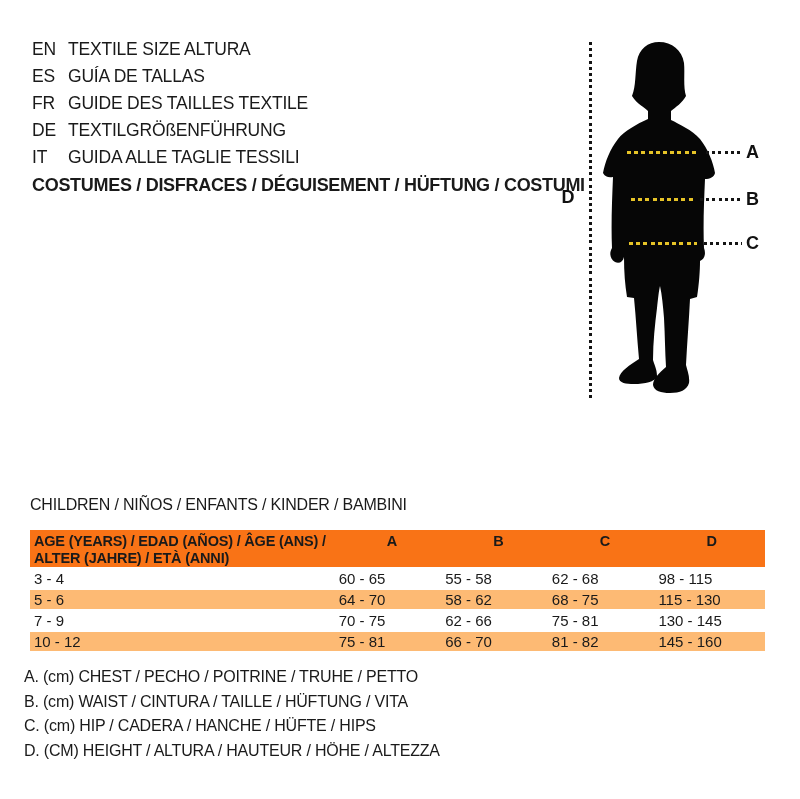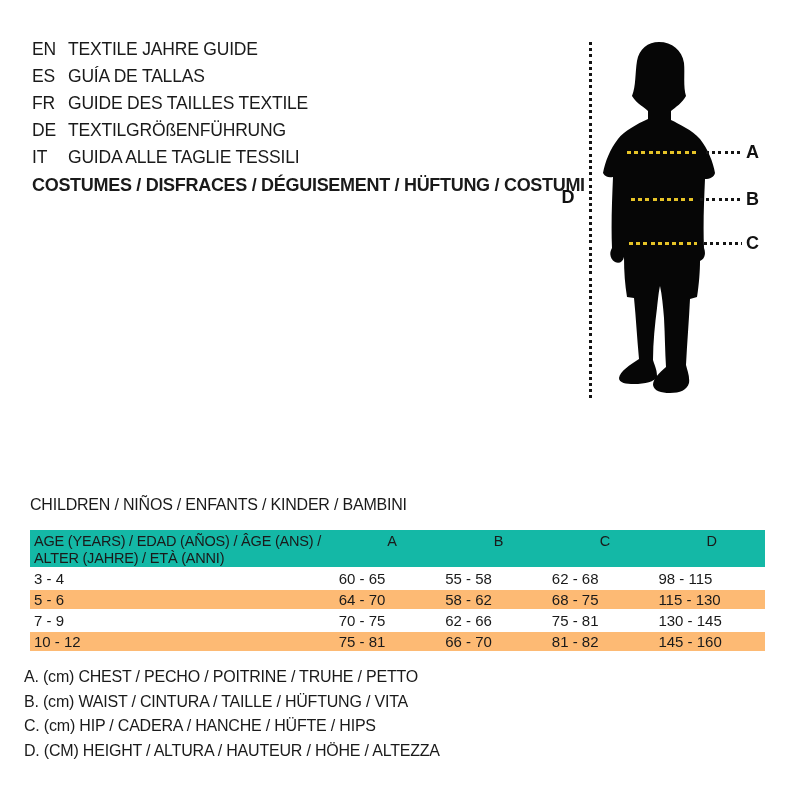--- a/index.html
+++ b/index.html
@@ -69,22 +69,22 @@
     position: absolute; left: 30px; top: 496px;
     font-size: 16px; font-weight: 500; letter-spacing: -0.2px;
   }
   table.size-table {
     position: absolute; left: 30px; top: 530px;
     width: 735px;
     border-collapse: collapse;
     table-layout: fixed;
   }
   .size-table th {
-    background: #14b8a6;
-    font-weight: normal;
+    background: #f97316;
+    font-weight: bold;
     font-size: 14.5px;
     vertical-align: top;
     padding-top: 3px;
     height: 37px;
     line-height: 17px;
   }
   .size-table th.age-h { text-align: left; padding-left: 4px; letter-spacing: -0.2px; }
   .size-table th.col-h { text-align: center; }
   .size-table td {
     font-size: 15px;
@@ -106,21 +106,21 @@
   }
 </style>
 </head>
 <body>
 
 <div id="page">
 
   <div class="lang-list">
     <div class="lang-row">
       <span class="lang-code">EN</span>
-      <span class="lang-label">TEXTILE JAHRE GUIDE</span>
+      <span class="lang-label">TEXTILE SIZE ALTURA</span>
     </div>
     <div class="lang-row">
       <span class="lang-code">ES</span>
       <span class="lang-label">GUÍA DE TALLAS</span>
     </div>
     <div class="lang-row">
       <span class="lang-code">FR</span>
       <span class="lang-label">GUIDE DES TAILLES TEXTILE</span>
     </div>
     <div class="lang-row">

